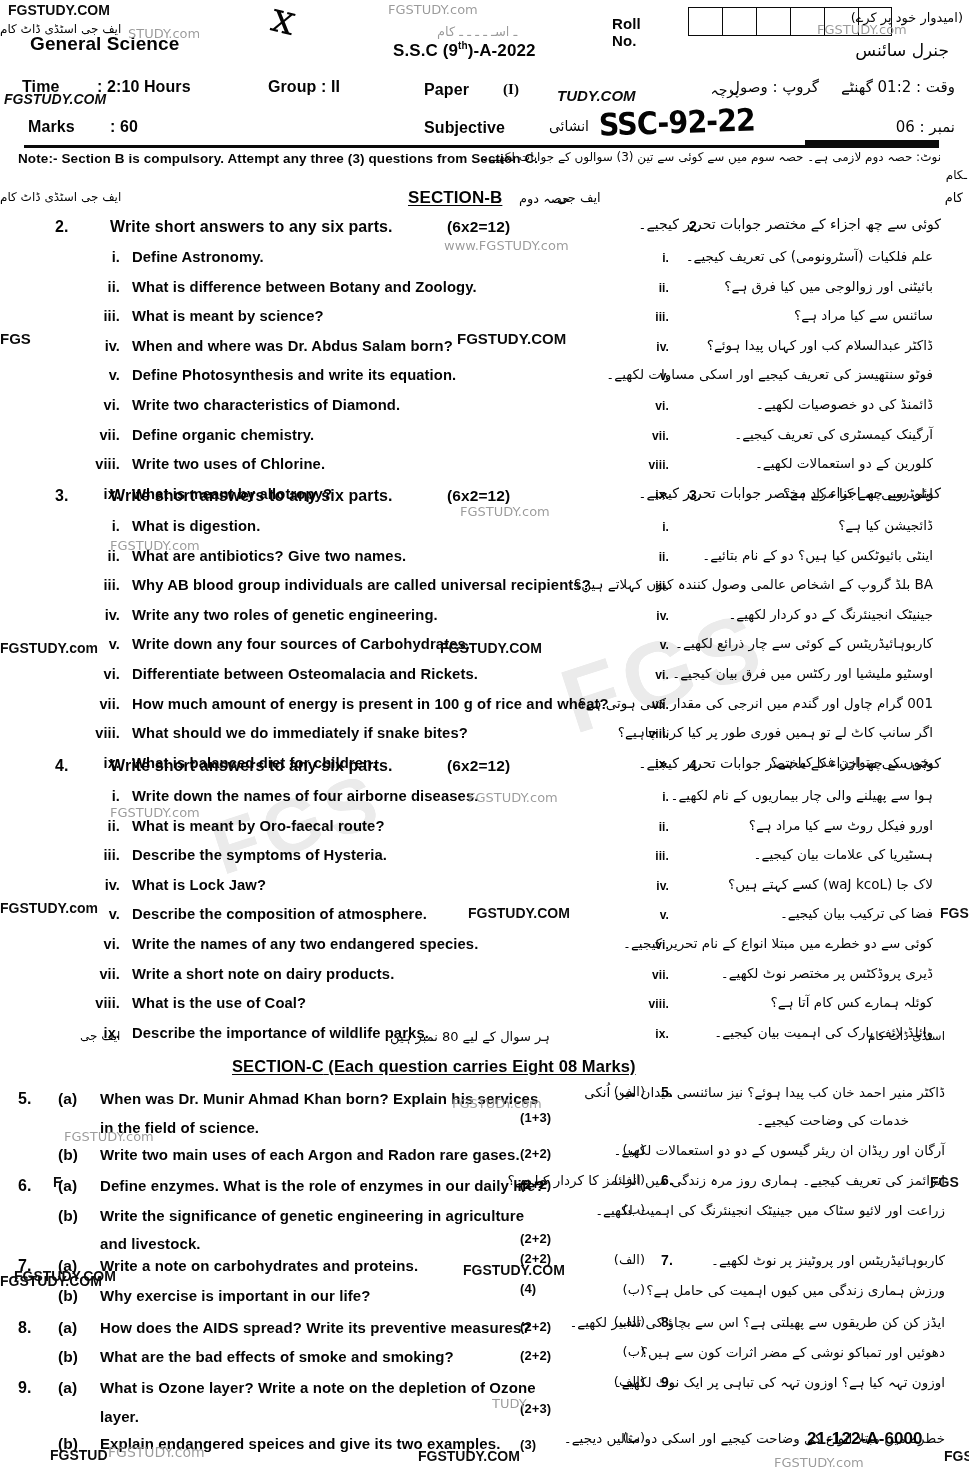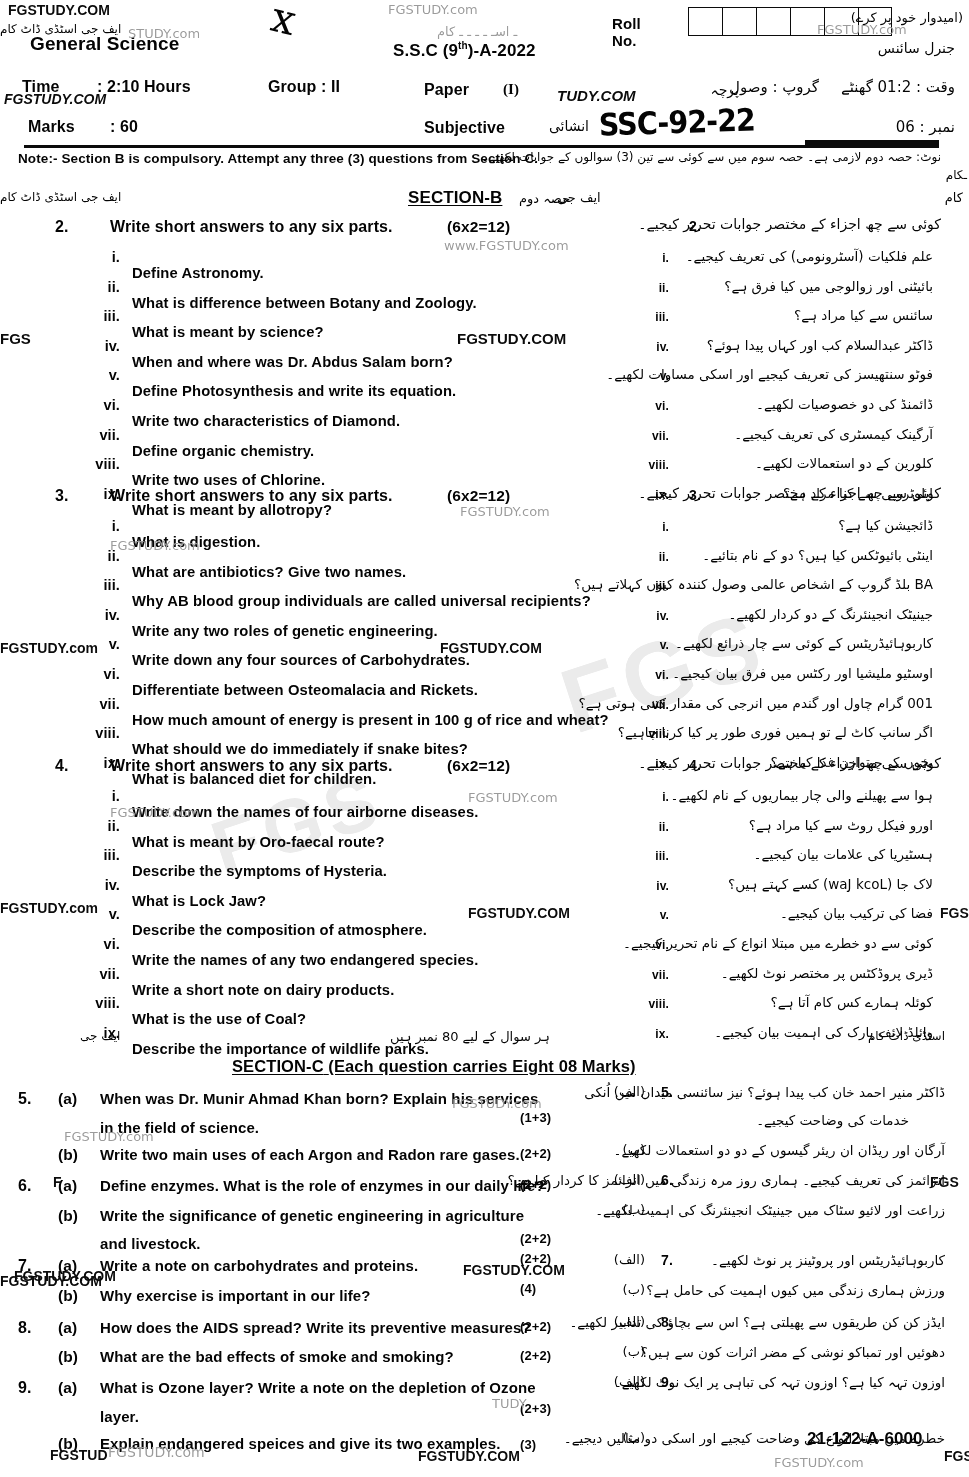--- a/index.html
+++ b/index.html
@@ -39,21 +39,21 @@
   .subjv{position:absolute;left:424px;top:119px;font-size:16px;font-weight:700;}
 
   .rollwrap{position:absolute;left:612px;top:5px;}
   .rolllbl{position:absolute;left:0;top:10px;font-size:15px;font-weight:700;}
   .rollboxes{position:absolute;left:76px;top:2px;display:flex;}
   .rollboxes i{display:block;width:34px;height:29px;border:1.6px solid #111;
                border-right:none;box-sizing:border-box;}
   .rollboxes i:last-child{border-right:1.6px solid #111;}
 
   .ur-hdr1{position:absolute;right:6px;top:10px;font-size:13px;}
-  .ur-subj{position:absolute;right:14px;top:40px;font-size:14px;text-align:right;}
+  .ur-subj{position:absolute;right:20px;top:40px;font-size:17px;text-align:right;}
   .ur-time{position:absolute;right:14px;top:78px;font-size:15px;}
   .ur-grp{position:absolute;right:150px;top:78px;font-size:15px;}
   .ur-marks{position:absolute;right:14px;top:118px;font-size:15px;}
   .ur-paper{position:absolute;right:230px;top:82px;font-size:14px;}
   .ur-subjv{position:absolute;right:380px;top:118px;font-size:14px;}
   .ur-tl{position:absolute;left:0px;top:22px;font-size:12px;}
 
   .handcode{position:absolute;left:592px;top:104px;font-size:31px;font-weight:700;
             font-family:"DejaVu Sans",sans-serif;letter-spacing:-1px;
             transform:rotate(-2deg) scaleX(.92);}
@@ -78,21 +78,21 @@
         text-decoration:underline;text-underline-offset:2px;}
   .ur-secc{position:absolute;left:80px;top:1029px;font-size:12px;}
   .ur-secc2{position:absolute;left:390px;top:1029px;font-size:13px;}
   .ur-secc3{position:absolute;right:24px;top:1029px;font-size:12px;}
 
   
   .qnum{position:absolute;font-size:16px;font-weight:700;}
   .qtitle{position:absolute;font-size:16px;font-weight:700;}
   .qmarks{position:absolute;font-size:15.5px;font-weight:700;}
   .rn{position:absolute;font-size:14.5px;font-weight:700;text-align:right;}
-  .ptxt{position:absolute;font-size:14.8px;font-weight:700;white-space:nowrap;margin-top:16px;}
+  .ptxt{position:absolute;font-size:14.8px;font-weight:700;white-space:nowrap;}
 
   
   .uq{position:absolute;font-size:14px;white-space:nowrap;}
   .urn{position:absolute;font-size:12px;font-weight:700;}
 
   
   .cnum{position:absolute;font-size:16px;font-weight:700;}
   .cab{position:absolute;font-size:15.5px;font-weight:700;}
   .ctxt{position:absolute;font-size:15px;font-weight:700;white-space:nowrap;}
   .cmk{position:absolute;font-size:13px;font-weight:700;}

